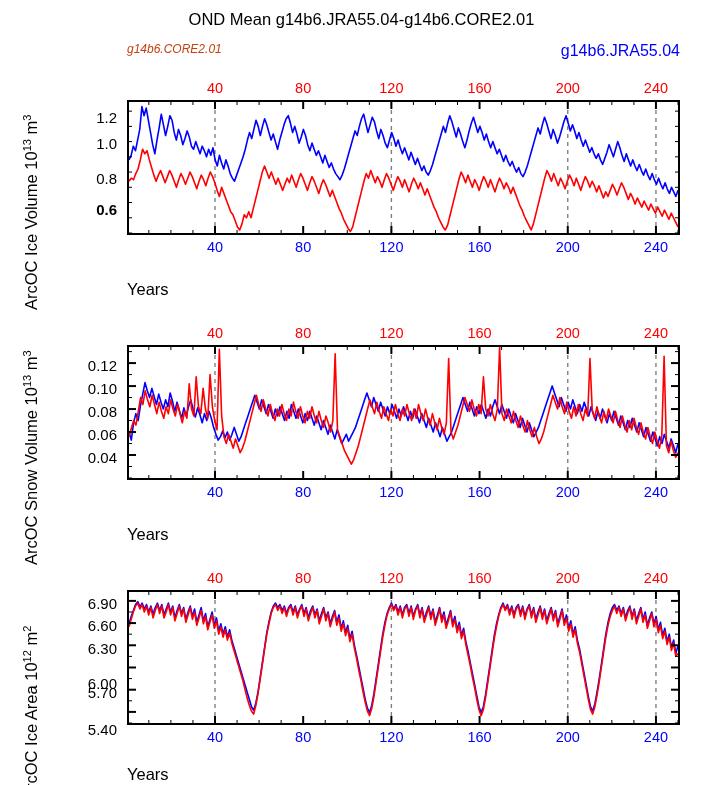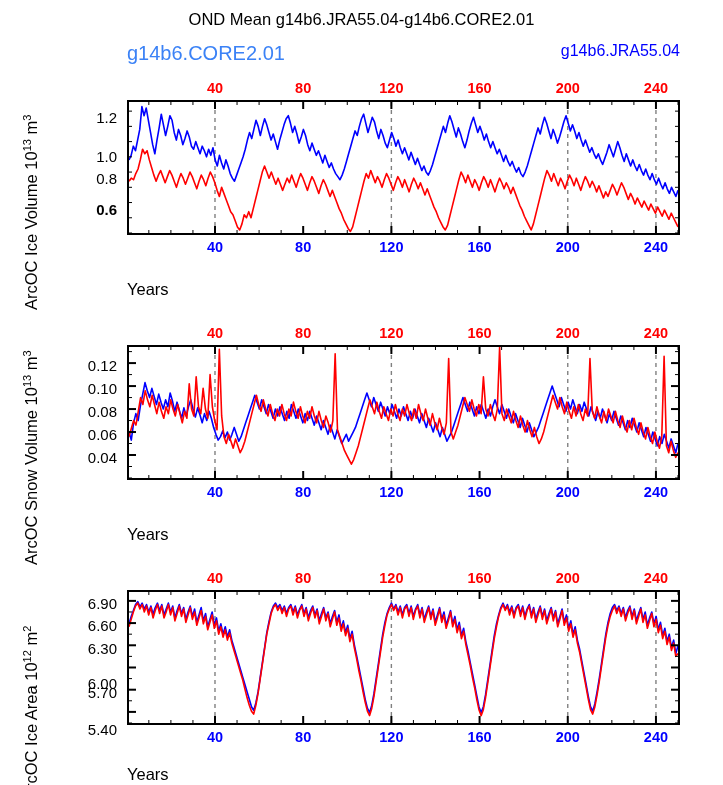--- a/index.html
+++ b/index.html
@@ -28,22 +28,23 @@
     width: 723px;
     text-align: center;
     font-size: 16.5px;
     color: #000;
     letter-spacing: 0px;
   }
   .legend-left {
     position: absolute;
     left: 127px;
     top: 42px;
-    font-size: 20px;
-    color: #3b82f6;
+    font-size: 12px;
+    color: #c2410c;
+    font-style: italic;
   }
   .legend-right {
     position: absolute;
     right: 43px;
     top: 42px;
     font-size: 16px;
     color: #0000ff;
   }
   .panel {
     position: absolute;
@@ -64,21 +65,21 @@
     left: 0;
     top: 0;
     display: block;
   }
   .toplabels, .botlabels {
     position: absolute;
     left: 0;
     width: 553px;
     height: 18px;
     font-size: 14.5px;
-    font-weight: bold;
+    font-weight: normal;
   }
   .toplabels span, .botlabels span {
     position: absolute;
     transform: translateX(-50%);
     white-space: nowrap;
   }
   .toplabels span { color: #ff0000; }
   .botlabels span { color: #0000ff; }
   .ylabels {
     position: absolute;
@@ -141,21 +142,21 @@
           <line x1="262.3734939759036" x2="262.3734939759036" y1="0" y2="131" stroke="#808080" stroke-width="1.4" stroke-dasharray="4,4"></line>
           <line x1="438.75903614457826" x2="438.75903614457826" y1="0" y2="131" stroke="#808080" stroke-width="1.4" stroke-dasharray="4,4"></line>
           <line x1="526.9518072289156" x2="526.9518072289156" y1="0" y2="131" stroke="#808080" stroke-width="1.4" stroke-dasharray="4,4"></line>
           <polyline points="0.00,57.88 2.15,53.31 4.31,44.17 6.46,48.74 8.61,38.08 10.76,27.42 12.92,4.57 15.07,13.71 17.22,6.09 19.38,18.28 21.53,30.47 23.68,42.65 25.84,51.79 27.99,38.08 30.14,25.90 32.29,12.19 34.45,22.85 36.60,33.51 38.75,24.37 40.91,13.71 43.06,18.28 45.21,30.47 47.36,38.08 49.52,27.42 51.67,33.51 53.82,42.65 55.98,36.56 58.13,28.94 60.28,35.03 62.44,44.17 64.59,47.22 66.74,39.60 68.89,45.70 71.05,51.79 73.20,44.17 75.35,48.74 77.51,54.84 79.66,47.22 81.81,53.31 83.96,45.70 86.12,57.88 88.27,63.98 90.42,53.31 92.58,60.93 94.73,67.02 96.88,57.88 99.04,63.98 101.19,71.59 103.34,76.16 105.49,79.21 107.65,73.12 109.80,67.02 111.95,60.93 114.11,54.84 116.26,47.22 118.41,38.08 120.56,30.47 122.72,36.56 124.87,27.42 127.02,18.28 129.18,24.37 131.33,33.51 133.48,24.37 135.64,16.76 137.79,22.85 139.94,30.47 142.09,38.08 144.25,31.99 146.40,39.60 148.55,47.22 150.71,38.08 152.86,30.47 155.01,22.85 157.16,16.76 159.32,13.71 161.47,21.33 163.62,30.47 165.78,24.37 167.93,31.99 170.08,41.13 172.24,35.03 174.39,27.42 176.54,33.51 178.69,42.65 180.85,48.74 183.00,41.13 185.15,47.22 187.31,53.31 189.46,48.74 191.61,54.84 193.76,60.93 195.92,53.31 198.07,59.41 200.22,65.50 202.38,60.93 204.53,67.02 206.68,71.59 208.84,74.64 210.99,77.69 213.14,73.12 215.29,67.02 217.45,59.41 219.60,51.79 221.75,44.17 223.91,36.56 226.06,28.94 228.21,33.51 230.36,24.37 232.52,16.76 234.67,12.19 236.82,21.33 238.98,30.47 241.13,22.85 243.28,15.23 245.44,19.80 247.59,28.94 249.74,36.56 251.89,27.42 254.05,33.51 256.20,41.13 258.35,45.70 260.51,38.08 262.66,30.47 264.81,36.56 266.96,44.17 269.12,38.08 271.27,45.70 273.42,51.79 275.58,45.70 277.73,51.79 279.88,57.88 282.04,50.27 284.19,56.36 286.34,62.45 288.49,56.36 290.65,62.45 292.80,68.55 294.95,63.98 297.11,70.07 299.26,73.12 301.41,68.55 303.56,62.45 305.72,54.84 307.87,47.22 310.02,39.60 312.18,31.99 314.33,24.37 316.48,30.47 318.64,21.33 320.79,13.71 322.94,19.80 325.09,27.42 327.25,35.03 329.40,25.90 331.55,31.99 333.71,39.60 335.86,45.70 338.01,38.08 340.16,28.94 342.32,21.33 344.47,15.23 346.62,22.85 348.78,30.47 350.93,24.37 353.08,30.47 355.24,38.08 357.39,31.99 359.54,39.60 361.69,45.70 363.85,39.60 366.00,45.70 368.15,51.79 370.31,47.22 372.46,53.31 374.61,59.41 376.76,53.31 378.92,59.41 381.07,63.98 383.22,59.41 385.38,65.50 387.53,70.07 389.68,65.50 391.84,71.59 393.99,74.64 396.14,70.07 398.29,63.98 400.45,56.36 402.60,48.74 404.75,41.13 406.91,33.51 409.06,25.90 411.21,31.99 413.36,22.85 415.52,15.23 417.67,21.33 419.82,28.94 421.98,36.56 424.13,27.42 426.28,33.51 428.44,41.13 430.59,35.03 432.74,27.42 434.89,19.80 437.05,13.71 439.20,21.33 441.35,28.94 443.51,22.85 445.66,28.94 447.81,36.56 449.96,30.47 452.12,38.08 454.27,44.17 456.42,38.08 458.58,44.17 460.73,50.27 462.88,45.70 465.04,51.79 467.19,56.36 469.34,51.79 471.49,57.88 473.65,62.45 475.80,56.36 477.95,50.27 480.11,42.65 482.26,48.74 484.41,54.84 486.56,47.22 488.72,39.60 490.87,45.70 493.02,53.31 495.18,59.41 497.33,51.79 499.48,57.88 501.64,63.98 503.79,57.88 505.94,63.98 508.09,68.55 510.25,62.45 512.40,68.55 514.55,73.12 516.71,67.02 518.86,73.12 521.01,77.69 523.16,71.59 525.32,77.69 527.47,82.26 529.62,76.16 531.78,82.26 533.93,86.83 536.08,80.73 538.24,86.83 540.39,91.40 542.54,85.30 544.69,89.87 546.85,94.44 549.00,88.35" fill="none" stroke="#0000ff" stroke-width="1.6" stroke-linejoin="round"></polyline>
           <polyline points="0.00,79.21 2.26,76.16 4.52,77.69 6.78,71.59 9.04,67.02 11.30,57.88 13.56,47.22 15.81,51.79 18.07,48.74 20.33,57.88 22.59,65.50 24.85,73.12 27.11,79.21 29.37,73.12 31.63,68.55 33.89,74.64 36.15,80.73 38.41,74.64 40.67,68.55 42.93,73.12 45.19,79.21 47.44,85.30 49.70,77.69 51.96,71.59 54.22,76.16 56.48,82.26 58.74,76.16 61.00,70.07 63.26,74.64 65.52,80.73 67.78,86.83 70.04,79.21 72.30,73.12 74.56,77.69 76.81,83.78 79.07,76.16 81.33,70.07 83.59,74.64 85.85,80.73 88.11,88.35 90.37,94.44 92.63,85.30 94.89,91.40 97.15,97.49 99.41,103.58 101.67,109.67 103.93,112.72 106.19,118.81 108.44,124.91 110.70,127.95 112.96,121.86 115.22,112.72 117.48,115.77 119.74,109.67 122.00,115.77 124.26,106.63 126.52,97.49 128.78,88.35 131.04,79.21 133.30,70.07 135.56,63.98 137.81,70.07 140.07,76.16 142.33,70.07 144.59,76.16 146.85,82.26 149.11,76.16 151.37,82.26 153.63,88.35 155.89,82.26 158.15,76.16 160.41,80.73 162.67,73.12 164.93,79.21 167.19,85.30 169.44,77.69 171.70,71.59 173.96,76.16 176.22,82.26 178.48,88.35 180.74,80.73 183.00,74.64 185.26,79.21 187.52,85.30 189.78,91.40 192.04,83.78 194.30,77.69 196.56,82.26 198.81,88.35 201.07,94.44 203.33,88.35 205.59,94.44 207.85,100.53 210.11,106.63 212.37,111.20 214.63,117.29 216.89,121.86 219.15,126.43 221.41,129.48 223.67,124.91 225.93,115.77 228.19,106.63 230.44,97.49 232.70,88.35 234.96,79.21 237.22,71.59 239.48,76.16 241.74,68.55 244.00,74.64 246.26,80.73 248.52,74.64 250.78,79.21 253.04,85.30 255.30,77.69 257.56,71.59 259.81,76.16 262.07,82.26 264.33,88.35 266.59,80.73 268.85,74.64 271.11,79.21 273.37,85.30 275.63,77.69 277.89,83.78 280.15,89.87 282.41,82.26 284.67,76.16 286.93,80.73 289.19,86.83 291.44,80.73 293.70,86.83 295.96,92.92 298.22,86.83 300.48,92.92 302.74,99.01 305.00,105.10 307.26,109.67 309.52,115.77 311.78,120.34 314.04,124.91 316.30,127.95 318.56,123.38 320.81,114.24 323.07,105.10 325.33,95.97 327.59,86.83 329.85,77.69 332.11,70.07 334.37,74.64 336.63,80.73 338.89,73.12 341.15,79.21 343.41,85.30 345.67,77.69 347.93,82.26 350.19,88.35 352.44,80.73 354.70,74.64 356.96,79.21 359.22,85.30 361.48,77.69 363.74,83.78 366.00,89.87 368.26,82.26 370.52,76.16 372.78,80.73 375.04,86.83 377.30,80.73 379.56,85.30 381.81,91.40 384.07,85.30 386.33,91.40 388.59,97.49 390.85,103.58 393.11,108.15 395.37,114.24 397.63,118.81 399.89,123.38 402.15,127.95 404.41,121.86 406.67,112.72 408.93,103.58 411.19,94.44 413.44,85.30 415.70,76.16 417.96,68.55 420.22,73.12 422.48,79.21 424.74,71.59 427.00,77.69 429.26,83.78 431.52,76.16 433.78,80.73 436.04,86.83 438.30,79.21 440.56,73.12 442.81,77.69 445.07,83.78 447.33,76.16 449.59,82.26 451.85,88.35 454.11,80.73 456.37,74.64 458.63,79.21 460.89,85.30 463.15,79.21 465.41,83.78 467.67,89.87 469.93,83.78 472.19,89.87 474.44,95.97 476.70,89.87 478.96,94.44 481.22,88.35 483.48,82.26 485.74,86.83 488.00,92.92 490.26,86.83 492.52,80.73 494.78,85.30 497.04,91.40 499.30,97.49 501.56,91.40 503.81,95.97 506.07,102.06 508.33,95.97 510.59,100.53 512.85,105.10 515.11,99.01 517.37,103.58 519.63,108.15 521.89,102.06 524.15,106.63 526.41,111.20 528.67,105.10 530.93,109.67 533.19,114.24 535.44,108.15 537.70,112.72 539.96,117.29 542.22,111.20 544.48,115.77 546.74,120.34 549.00,124.91" fill="none" stroke="#ff0000" stroke-width="1.6" stroke-linejoin="round"></polyline>
         </svg>
     </div>
     <div class="ylabels">
         <span style="top: 108.628px; font-weight: bold;">0.6</span>
         <span style="top: 78.1628px;">0.8</span>
-        <span style="top: 56px;">1.0</span>
+        <span style="top: 43px;">1.0</span>
         <span style="top: 17.2326px;">1.2</span>
       </div>
     <div class="botlabels" style="top:139px;">
         <span style="left: 87.988px;">40</span>
         <span style="left: 176.181px;">80</span>
         <span style="left: 264.373px;">120</span>
         <span style="left: 352.566px;">160</span>
         <span style="left: 440.759px;">200</span>
         <span style="left: 528.952px;">240</span>
       </div>

